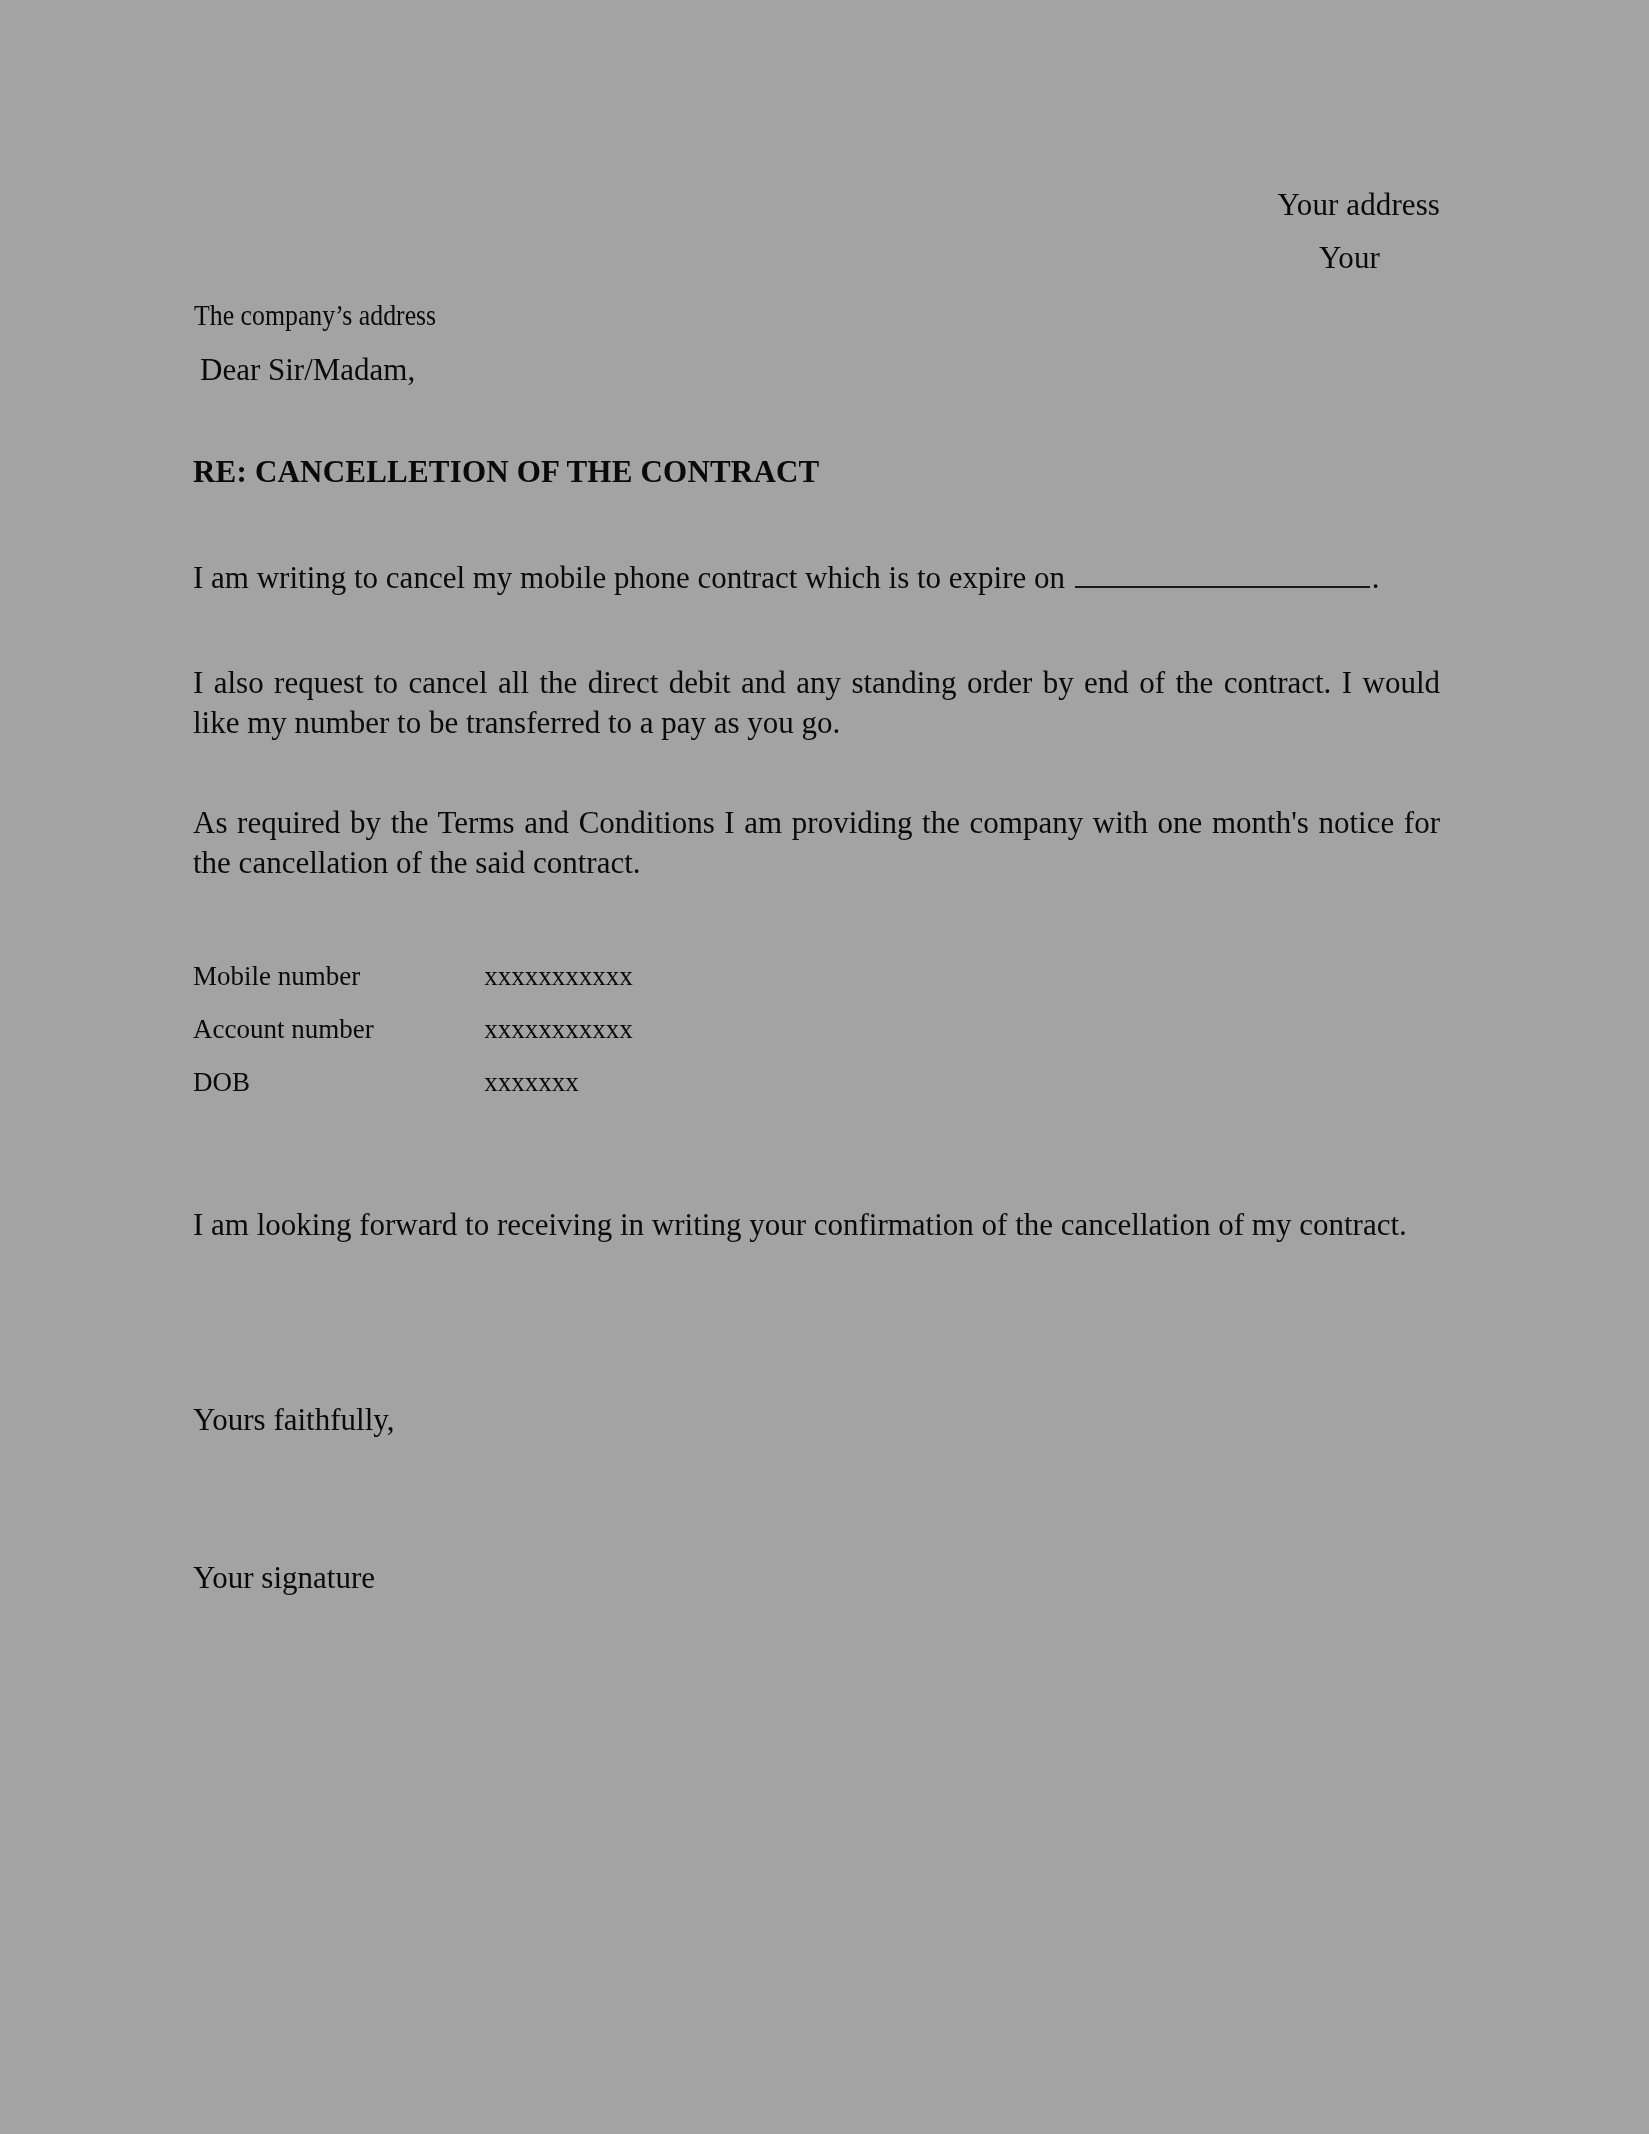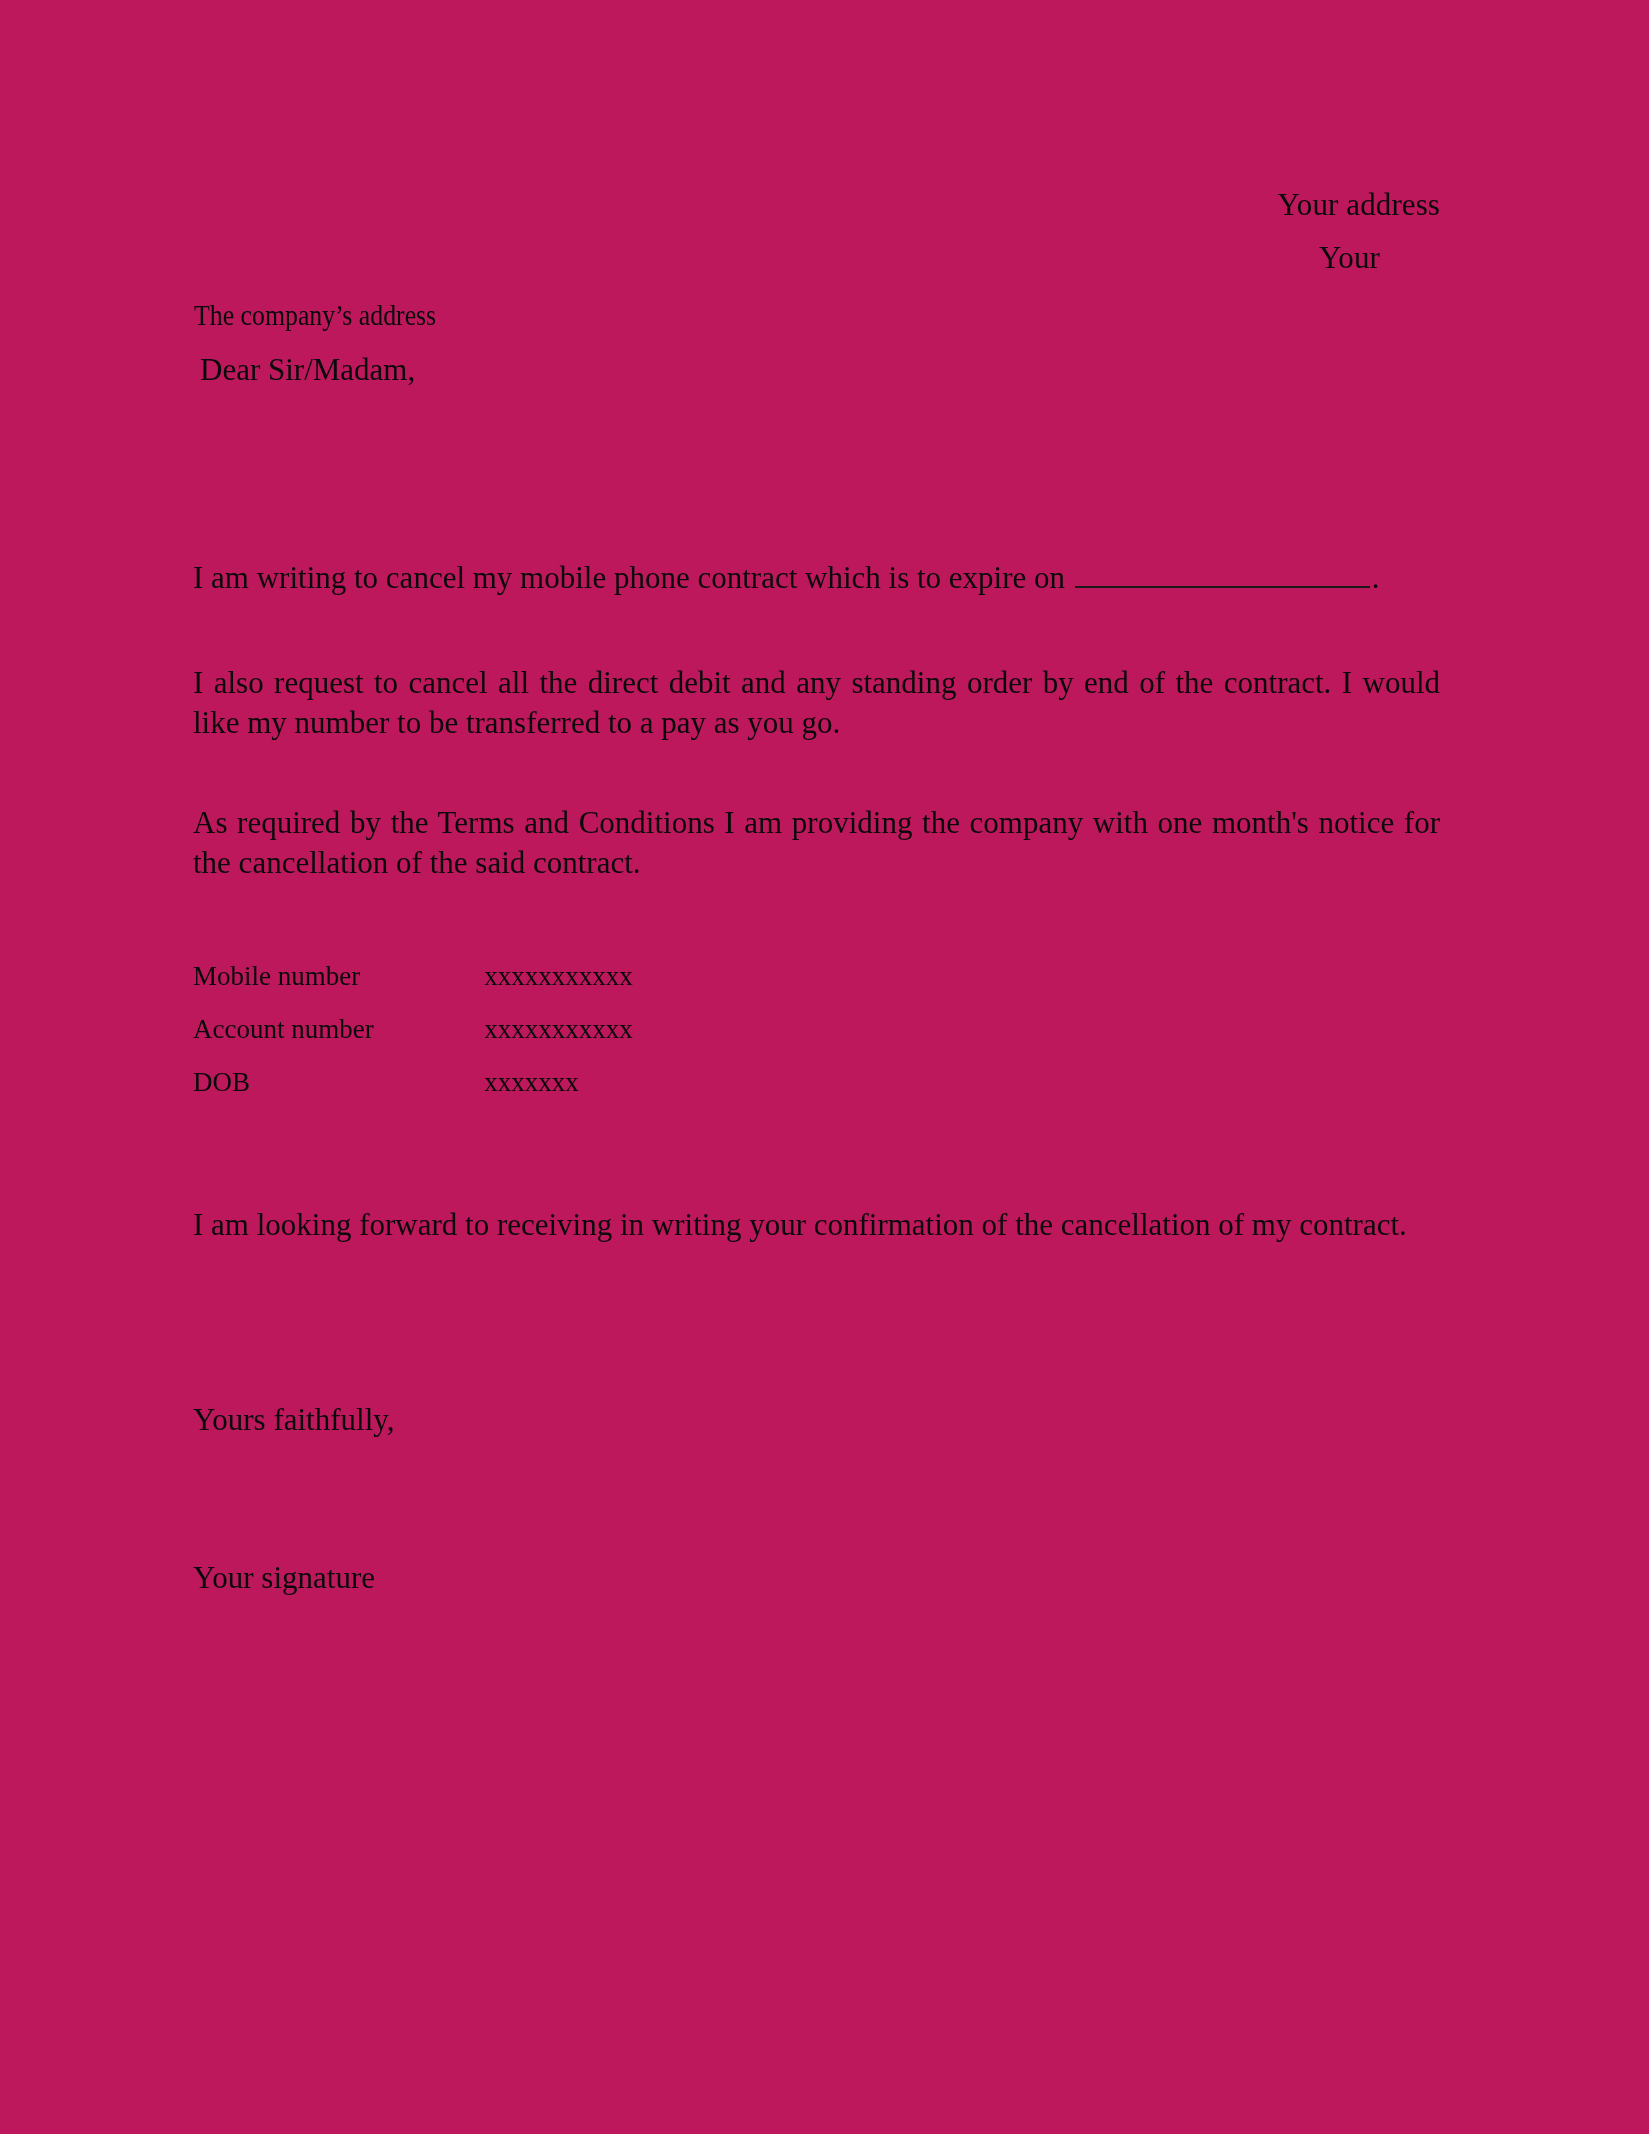--- a/index.html
+++ b/index.html
@@ -11,21 +11,21 @@
   body {
     font-family: "Liberation Serif", "DejaVu Serif", serif;
     color: #0a0a0a;
     -webkit-font-smoothing: antialiased;
   }
   .page {
     position: relative;
     width: 1649px;
     height: 2134px;
     margin: 0 auto;
-    background: #be185d;
+    background: #a3a3a3;
     overflow: hidden;
     box-sizing: border-box;
   }
 
   
   .header-block {
     position: absolute;
     left: 193px;
     top: 178px;
     width: 1247px;
@@ -135,20 +135,21 @@
 
   <div class="header-block">
     <div class="header-line">Your address</div>
     <div class="header-line date-line">Your</div>
   </div>
 
   <div class="company-address">The company’s address</div>
 
   <div class="salutation">Dear Sir/Madam,</div>
 
+  <div class="subject">RE: CANCELLETION OF THE CONTRACT</div>
 
   <div class="para p1 nojustify">
     <span>I am writing to cancel my mobile phone contract which is to expire on </span><span class="blank-field"></span><span>.</span>
   </div>
 
   <div class="para p2">I also request to cancel all the direct debit and any standing order by end of the contract. I would like my number to be transferred to a pay as you go.</div>
 
   <div class="para p3">As required by the Terms and Conditions I am providing the company with one month's notice for the cancellation of the said contract.</div>
 
   <table class="details">

